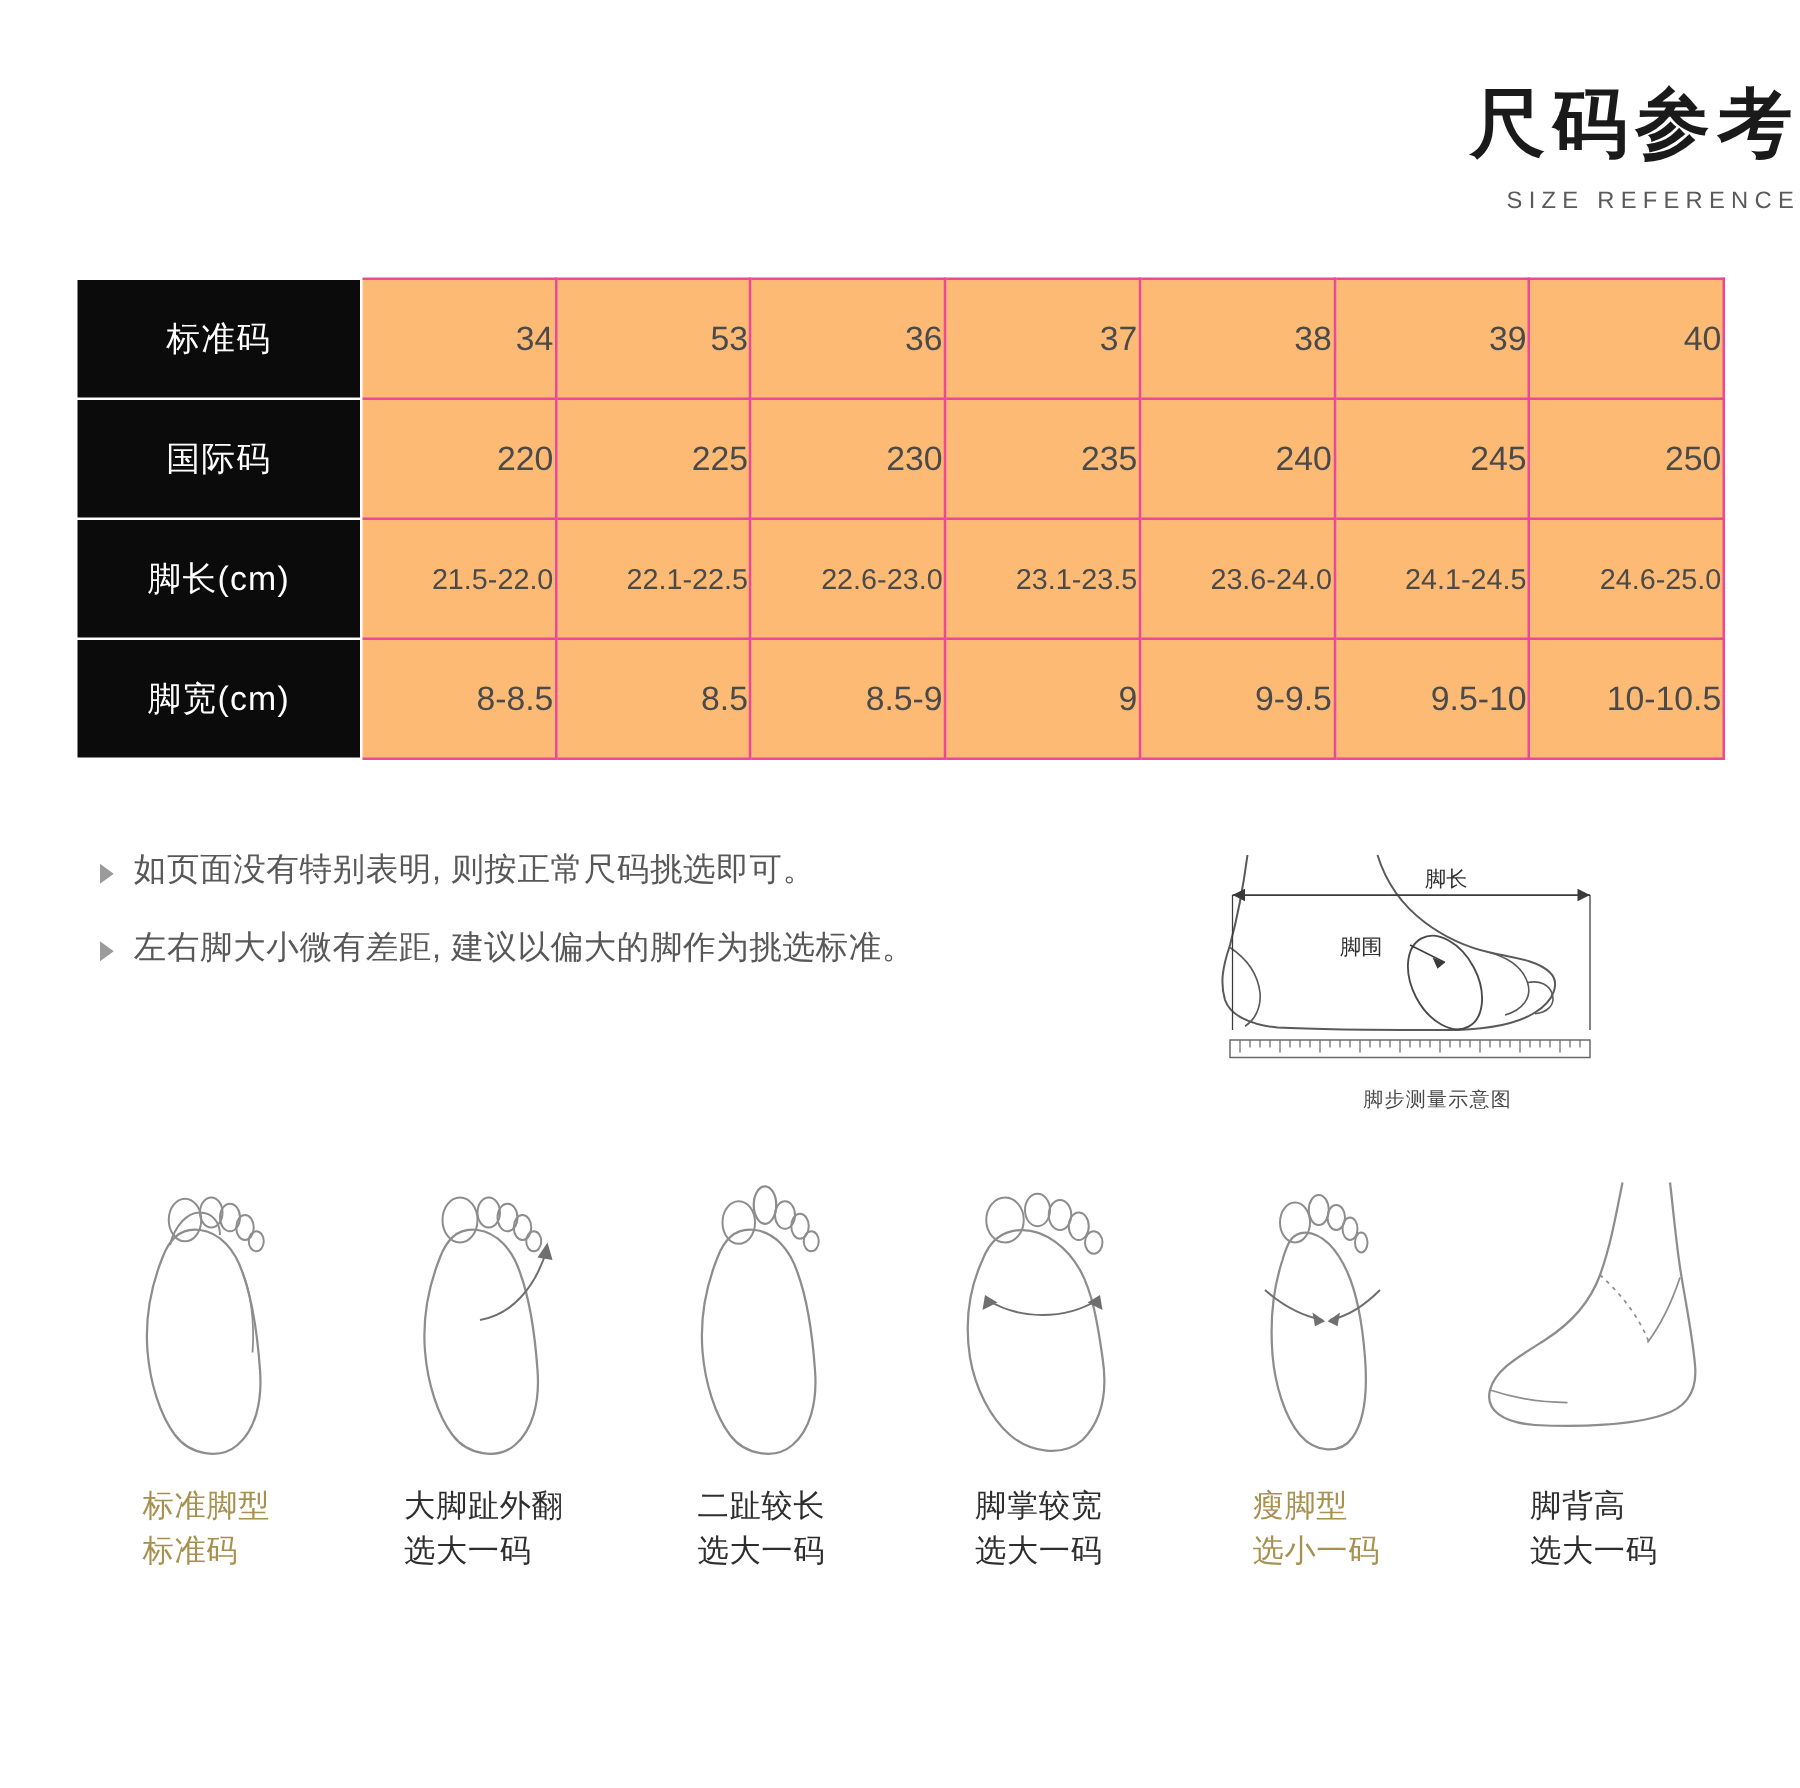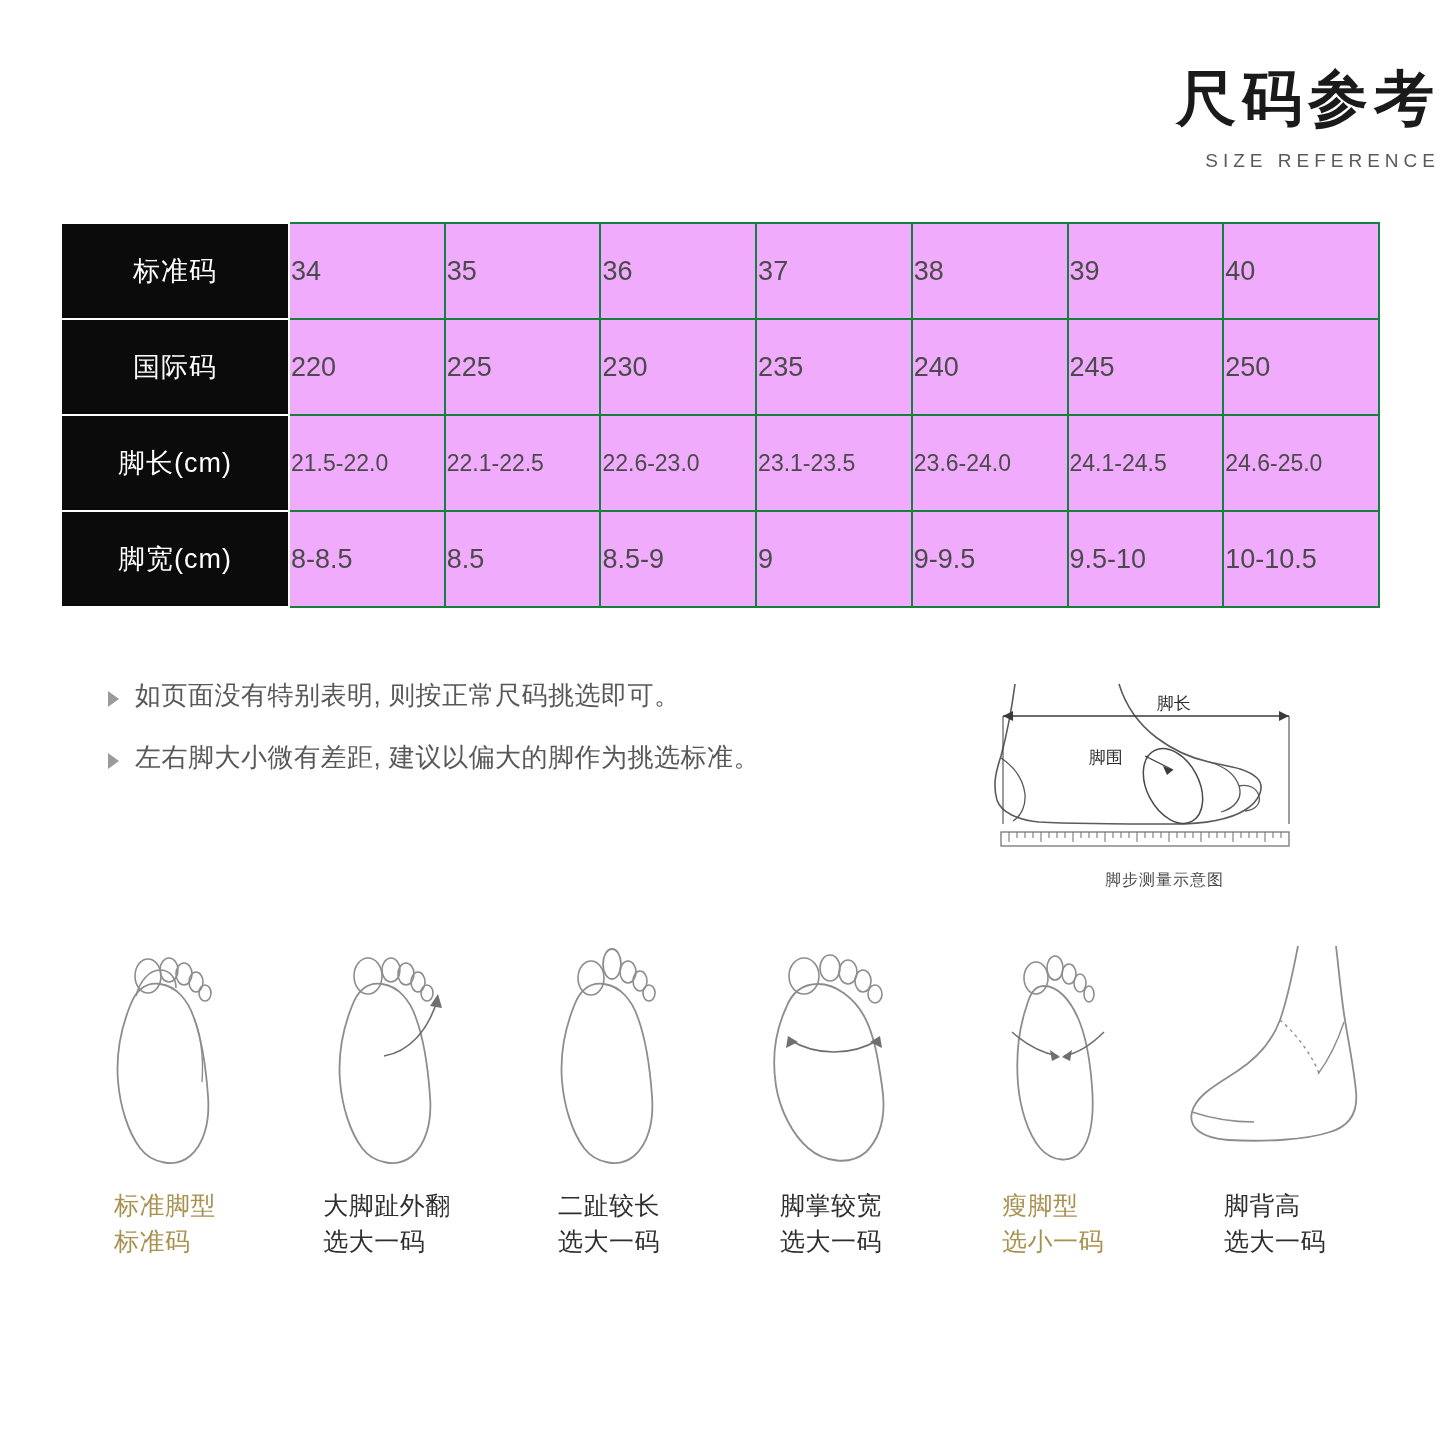--- a/index.html
+++ b/index.html
@@ -42,35 +42,35 @@
     color: #ffffff;
     font-size: 27px;
     font-weight: 500;
     width: 228px;
     height: 96px;
     text-align: center;
     letter-spacing: 1px;
     border: 2px solid #ffffff;
   }
   td.cell {
-    background: #f0abfc;
+    background: #fdba74;
     color: #4a4a4a;
     font-size: 27px;
-    text-align: left;
+    text-align: right;
     height: 96px;
-    border: 2px solid #15803d;
+    border: 2px solid #ec4899;
     font-weight: 400;
   }
   td.cell.small { font-size: 23px; }
 
   
   .mid {
     display: flex;
     margin: 60px 0 0 0;
-    padding: 0 88px;
+    padding: 0 60px;
     align-items: flex-start;
   }
   .notes { width: 900px; padding-top: 10px; }
   .note-row {
     display: flex;
     align-items: flex-start;
     margin-bottom: 27px;
   }
   .tri {
     width: 0; height: 0;
@@ -128,21 +128,21 @@
   <div class="title">尺码参考</div>
   <div class="subtitle">SIZE REFERENCE</div>
 </div>
 
 <div class="table-wrap">
   <table>
     <tbody>
       <tr>
         <th class="rowhead">标准码</th>
         <td class="cell">34</td>
-        <td class="cell">35</td>
+        <td class="cell">53</td>
         <td class="cell">36</td>
         <td class="cell">37</td>
         <td class="cell">38</td>
         <td class="cell">39</td>
         <td class="cell">40</td>
       </tr>
       <tr>
         <th class="rowhead">国际码</th>
         <td class="cell">220</td>
         <td class="cell">225</td>

